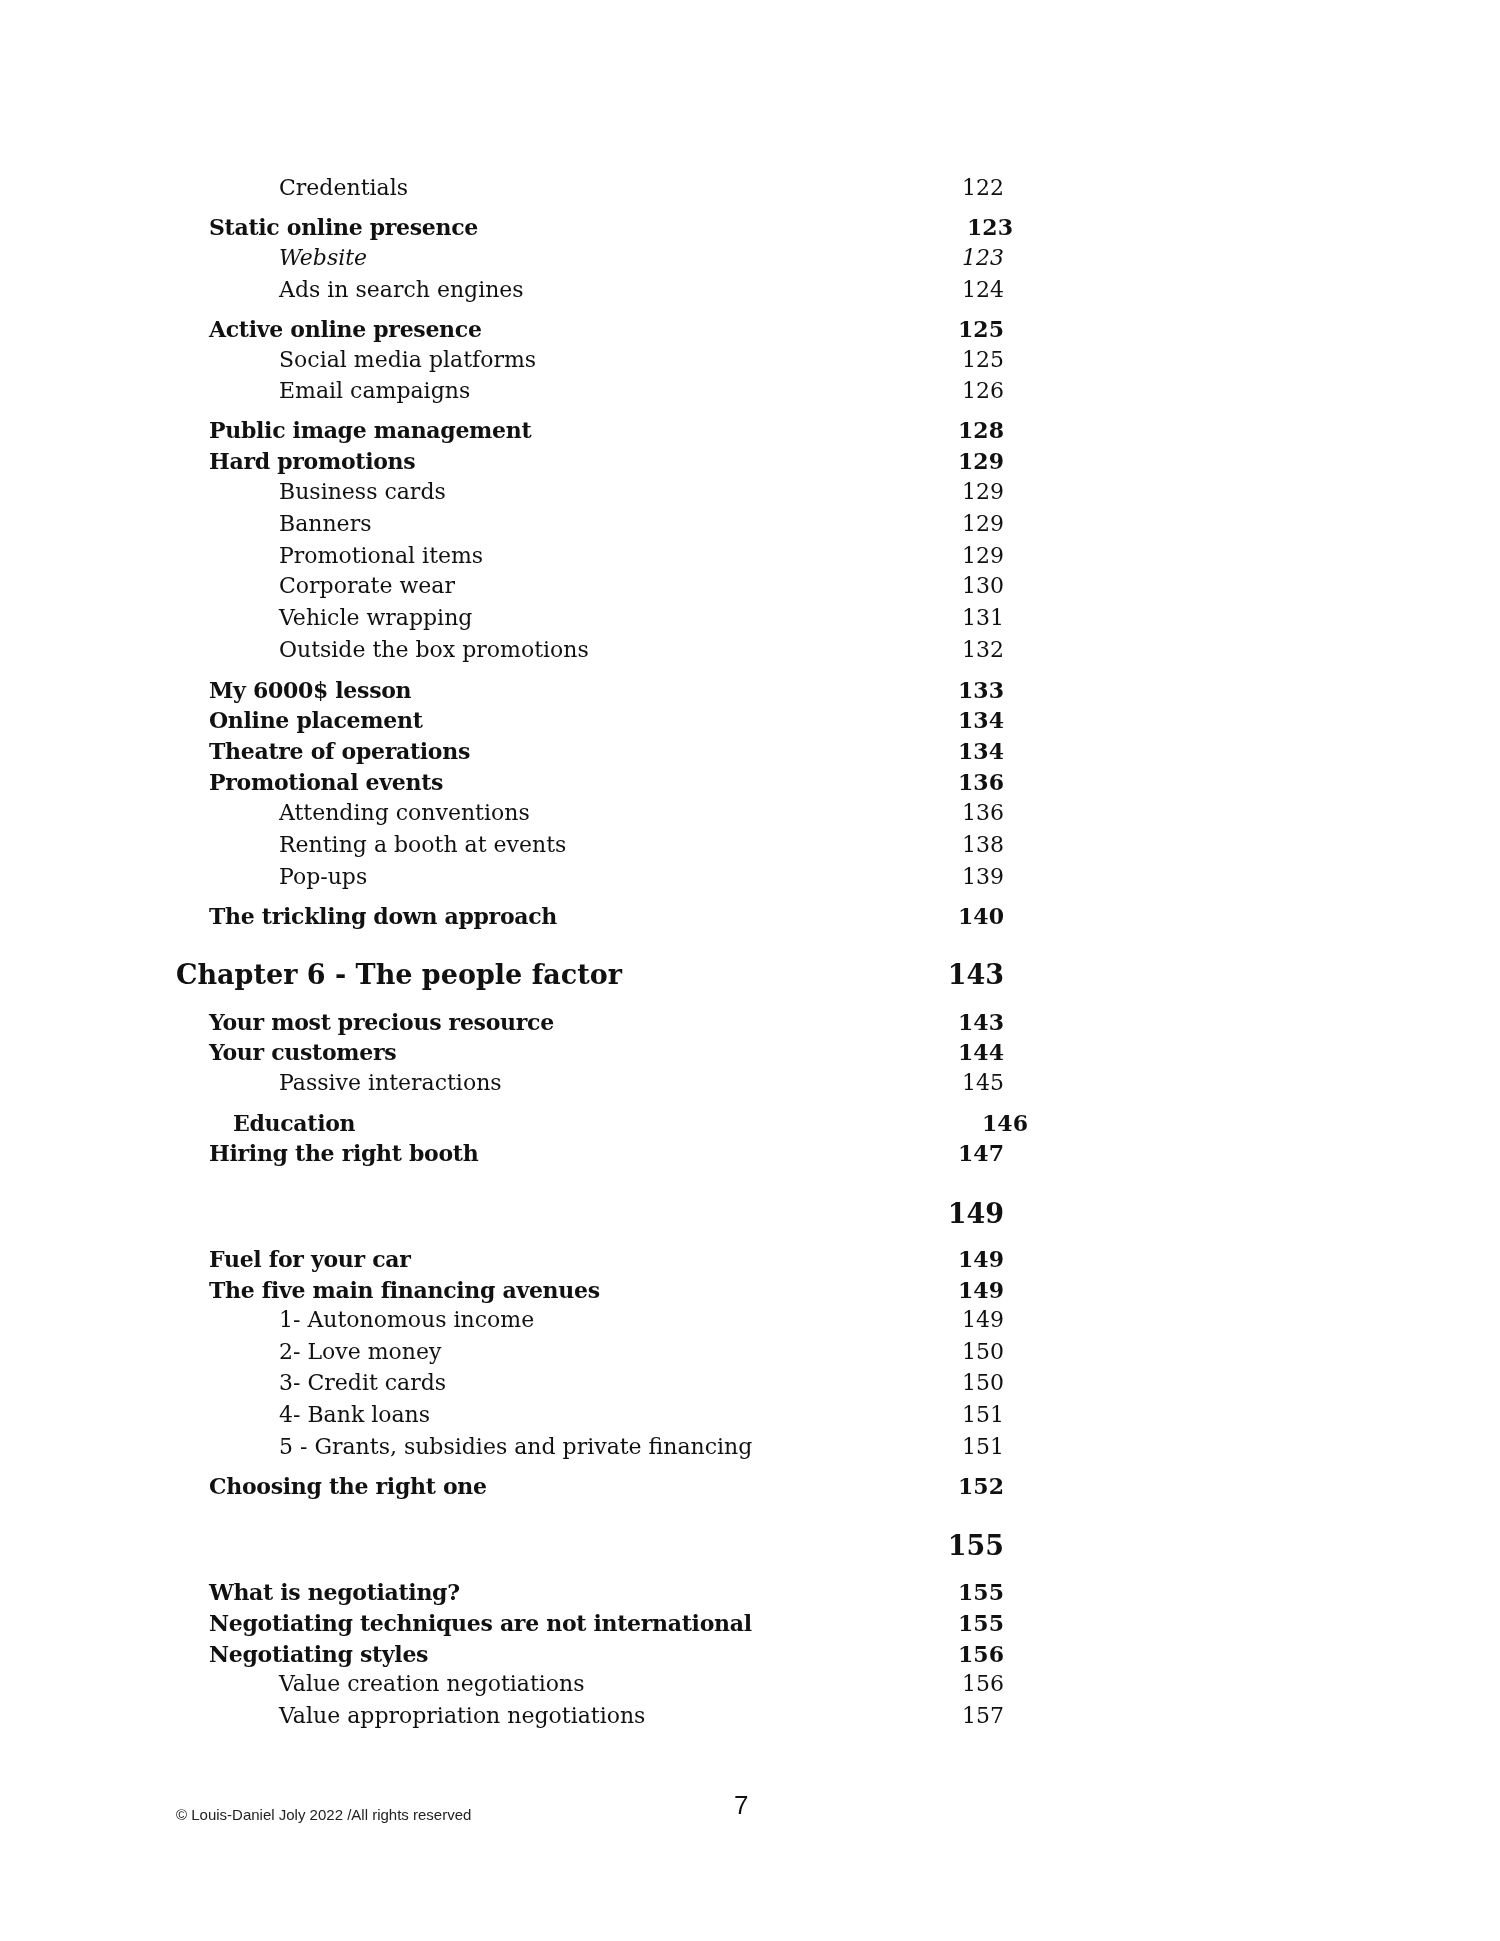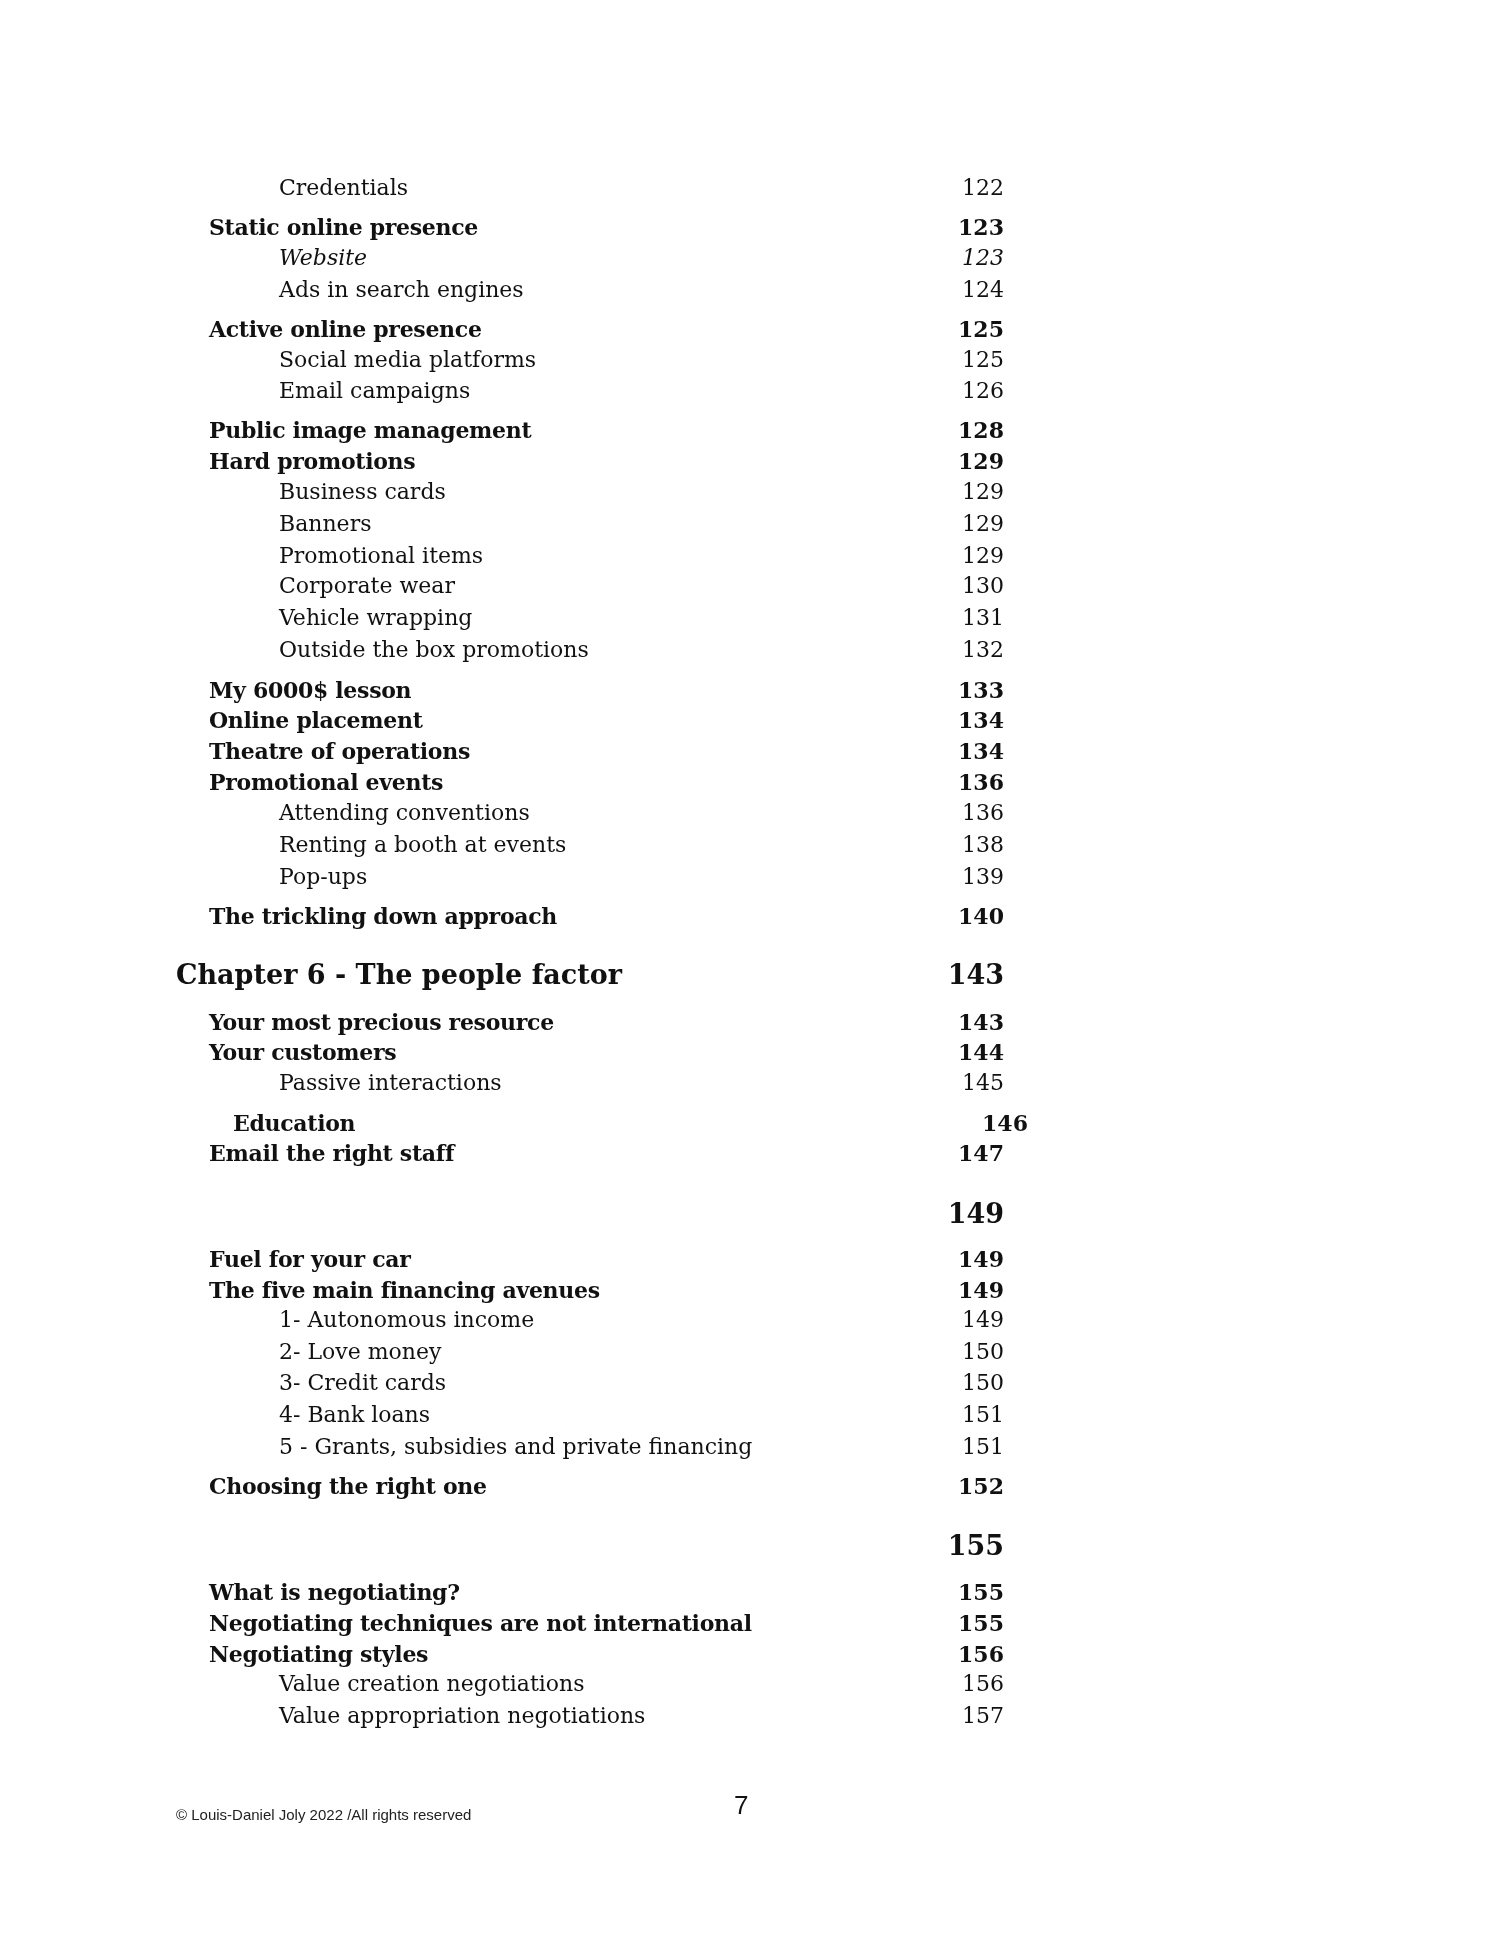--- a/index.html
+++ b/index.html
@@ -22,21 +22,21 @@
                  font-size: 26px; color: #111; }
 </style>
 </head>
 <body>
 
 <div id="toc">
     <div class="row l2" style="top: 173px;">
       <span class="label">Credentials</span>
       <span class="page">122</span>
     </div>
-    <div class="row l1" style="top: 212px;">
+    <div class="row l1" style="top: 212px; padding-left: 9px;">
       <span class="label">Static online presence</span>
       <span class="page">123</span>
     </div>
     <div class="row l2" style="top: 243px; font-style: italic;">
       <span class="label">Website</span>
       <span class="page">123</span>
     </div>
     <div class="row l2" style="top: 275px;">
       <span class="label">Ads in search engines</span>
       <span class="page">124</span>
@@ -131,21 +131,21 @@
     </div>
     <div class="row l2" style="top: 1068px;">
       <span class="label">Passive interactions</span>
       <span class="page">145</span>
     </div>
     <div class="row l1" style="top: 1108px; margin-left: 24px;">
       <span class="label">Education</span>
       <span class="page">146</span>
     </div>
     <div class="row l1" style="top: 1138px;">
-      <span class="label">Email the right staff</span>
+      <span class="label">Hiring the right booth</span>
       <span class="page">147</span>
     </div>
     <div class="row ch" style="top: 1194px;">
       <span class="page">149</span>
     </div>
     <div class="row l1" style="top: 1244px;">
       <span class="label">Fuel for your car</span>
       <span class="page">149</span>
     </div>
     <div class="row l1" style="top: 1275px;">

